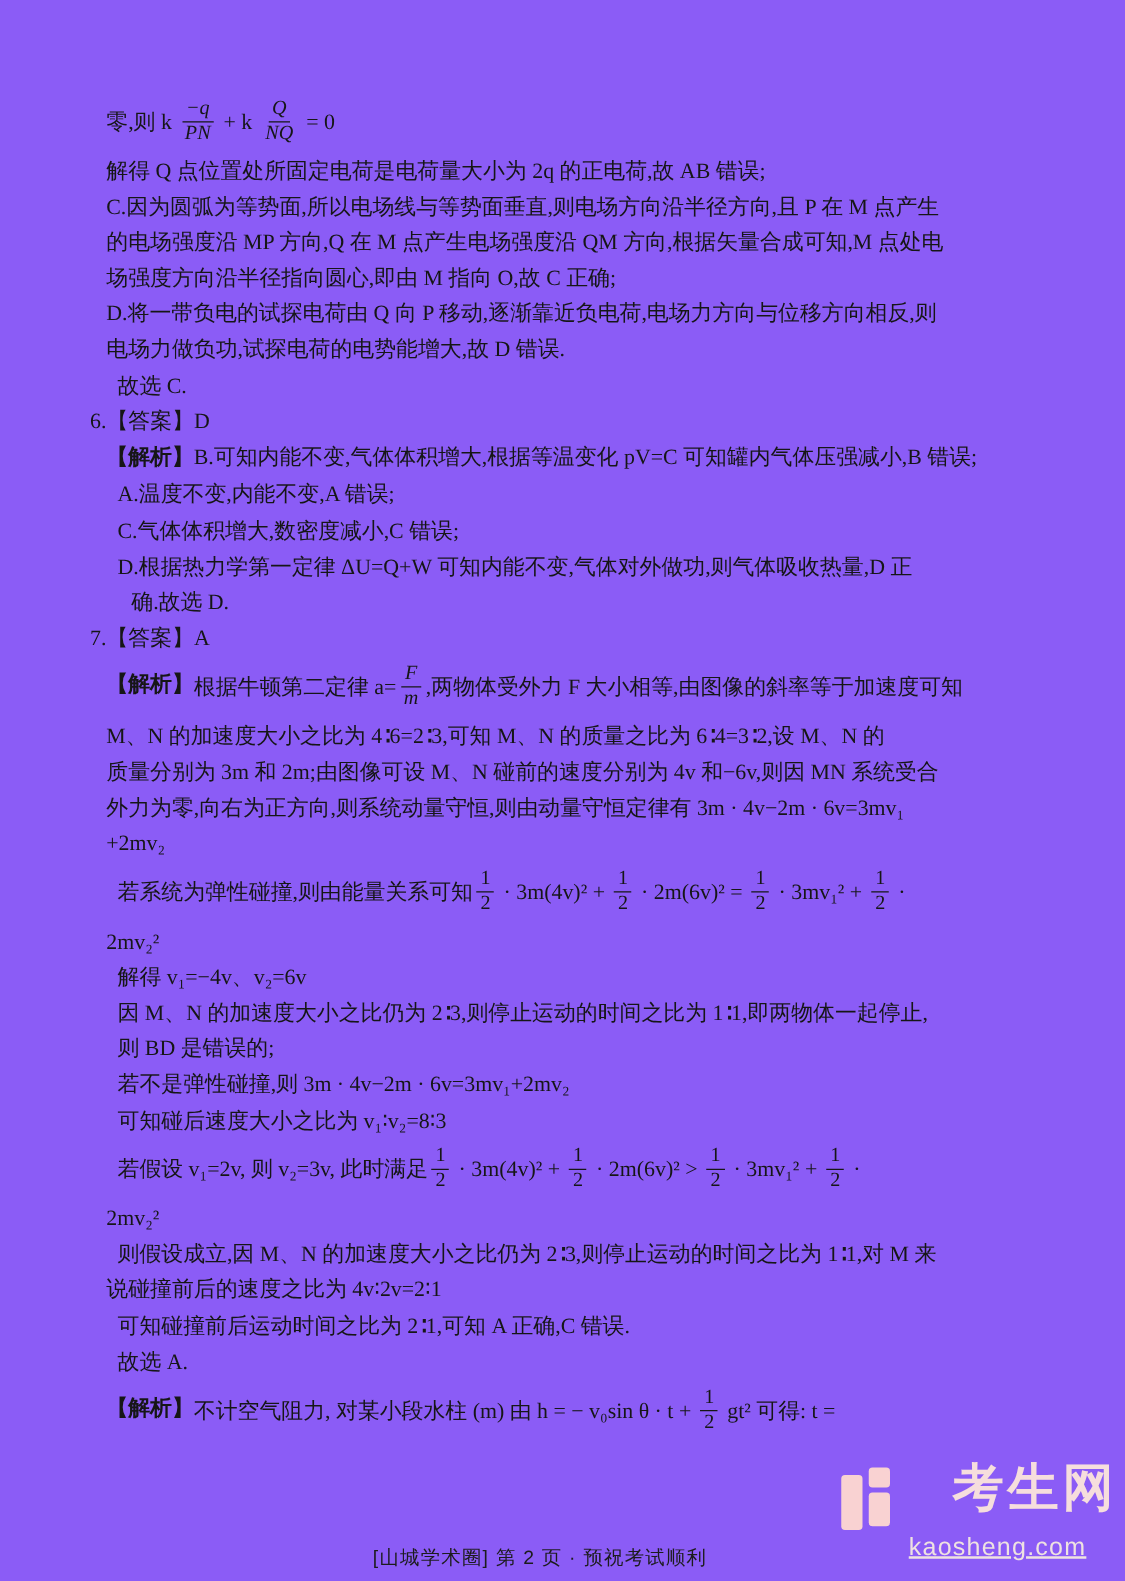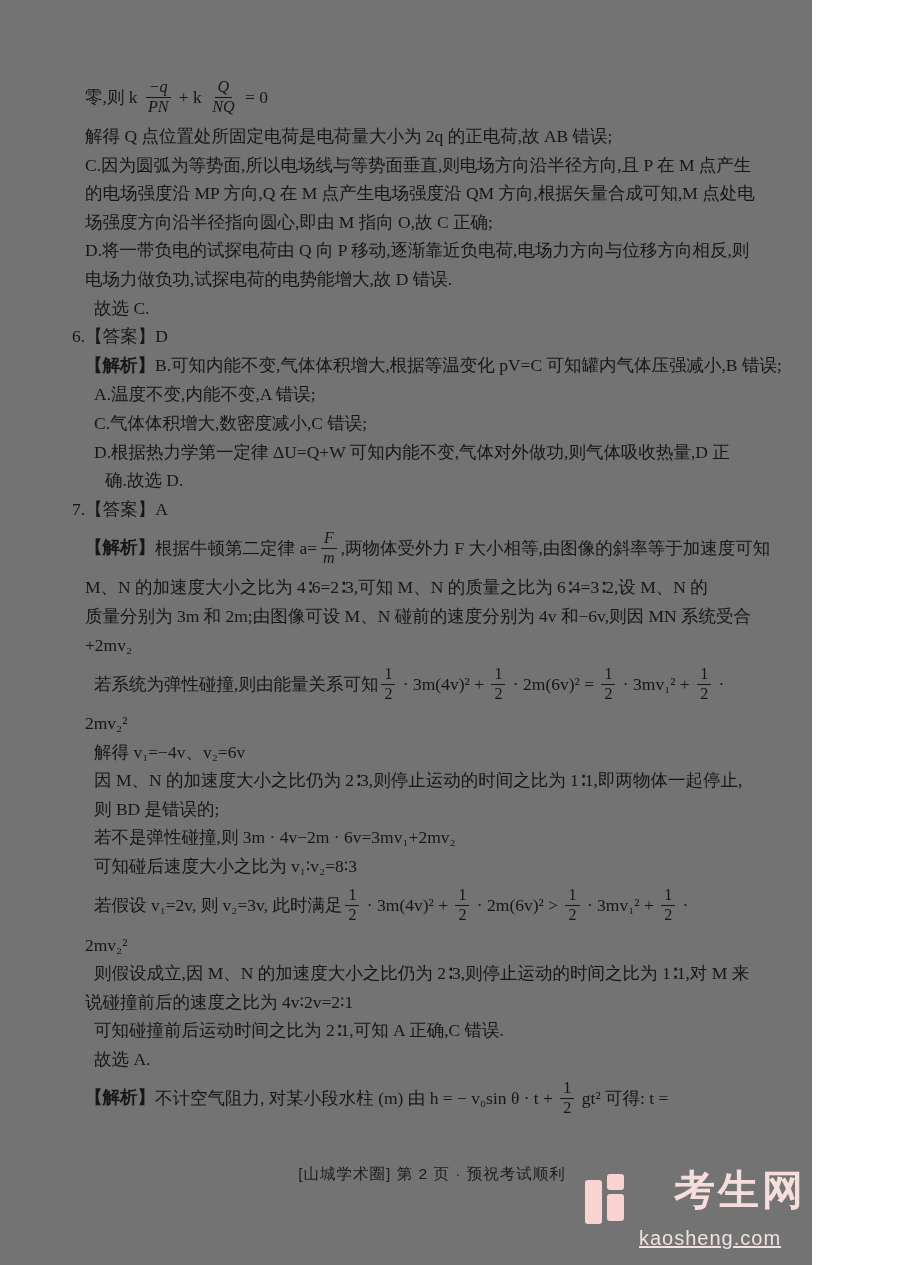--- a/index.html
+++ b/index.html
@@ -1,41 +1,41 @@
 <!DOCTYPE html>
 <html><head>
 <meta charset="utf-8">
 <style>
   html,body{margin:0;padding:0;}
   body{
     width:900px;height:1265px;background:#ffffff;
     font-family:"Liberation Serif","DejaVu Serif",serif;
     color:#161616;
   }
-  .page{position:relative;width:812px;height:1265px;overflow:hidden;background:#737373;}
+  .page{position:relative;width:900px;height:1265px;overflow:hidden;background:#8b5cf6;}
   .content{
     position:absolute;top:72px;left:85px;width:745px;
     font-size:17.5px;line-height:28.6px;
   }
   .line{white-space:pre;}
   .item{margin-left:-13px;}   
   .ind{margin-left:9px;}      
   .ind2{margin-left:20px;}    
   .lbl{font-weight:bold;font-family:Liberation Mono, monospace;}     
   .fline{display:flex;align-items:center;height:50px;}
   .fline span{white-space:pre;}
   .frac{
     display:inline-flex;flex-direction:column;align-items:center;
     vertical-align:middle;font-size:0.92em;line-height:1.18;margin:0 3px;
   }
   .frac .fn{border-bottom:1.4px solid currentColor;padding:0 3px;display:block;}
   .frac .fd{padding:0 3px;display:block;}
   .frac.it{font-style:italic;}
   .footer{
-    position:absolute;left:0;top:1164px;width:864px;text-align:center;
+    position:absolute;left:0;top:1236px;width:864px;text-align:center;
     font-family:"Liberation Sans","DejaVu Sans",sans-serif;
     font-size:15.5px;color:#1c1c1c;letter-spacing:1px;
   }
   .watermark{position:absolute;right:6px;bottom:16px;display:flex;align-items:flex-start;}
   .wm-logo{position:relative;width:42px;height:50px;margin-right:12px;margin-top:4px;}
   .wm-bar-left{position:absolute;left:0;top:6px;width:17px;height:44px;border-radius:3px;}
   .wm-sq-right{position:absolute;left:22px;top:0;width:17px;height:16px;border-radius:3px;}
   .wm-bar-right{position:absolute;left:22px;top:20px;width:17px;height:27px;border-radius:3px;}
   .wm-text{display:flex;flex-direction:column;}
   .wm-zh{
@@ -78,20 +78,21 @@
 
     <div class="line item"><span>7.</span><span>【答案】</span><span>A</span></div>
     <div class="line fline">
       <span class="lbl">【解析】</span>
       <span>根据牛顿第二定律 a=</span>
       <span class="frac it"><span class="fn">F</span><span class="fd">m</span></span>
       <span>,两物体受外力 F 大小相等,由图像的斜率等于加速度可知</span>
     </div>
     <div class="line">M、N 的加速度大小之比为 4∶6=2∶3,可知 M、N 的质量之比为 6∶4=3∶2,设 M、N 的</div>
     <div class="line">质量分别为 3m 和 2m;由图像可设 M、N 碰前的速度分别为 4v 和−6v,则因 MN 系统受合</div>
+    <div class="line">外力为零,向右为正方向,则系统动量守恒,则由动量守恒定律有 3m · 4v−2m · 6v=3mv₁</div>
     <div class="line">+2mv₂</div>
     <div class="line fline">
       <span class="ind">若系统为弹性碰撞,则由能量关系可知</span>
       <span class="frac"><span class="fn">1</span><span class="fd">2</span></span>
       <span> · 3m(4v)² + </span>
       <span class="frac"><span class="fn">1</span><span class="fd">2</span></span>
       <span> · 2m(6v)² = </span>
       <span class="frac"><span class="fn">1</span><span class="fd">2</span></span>
       <span> · 3mv₁² + </span>
       <span class="frac"><span class="fn">1</span><span class="fd">2</span></span>

